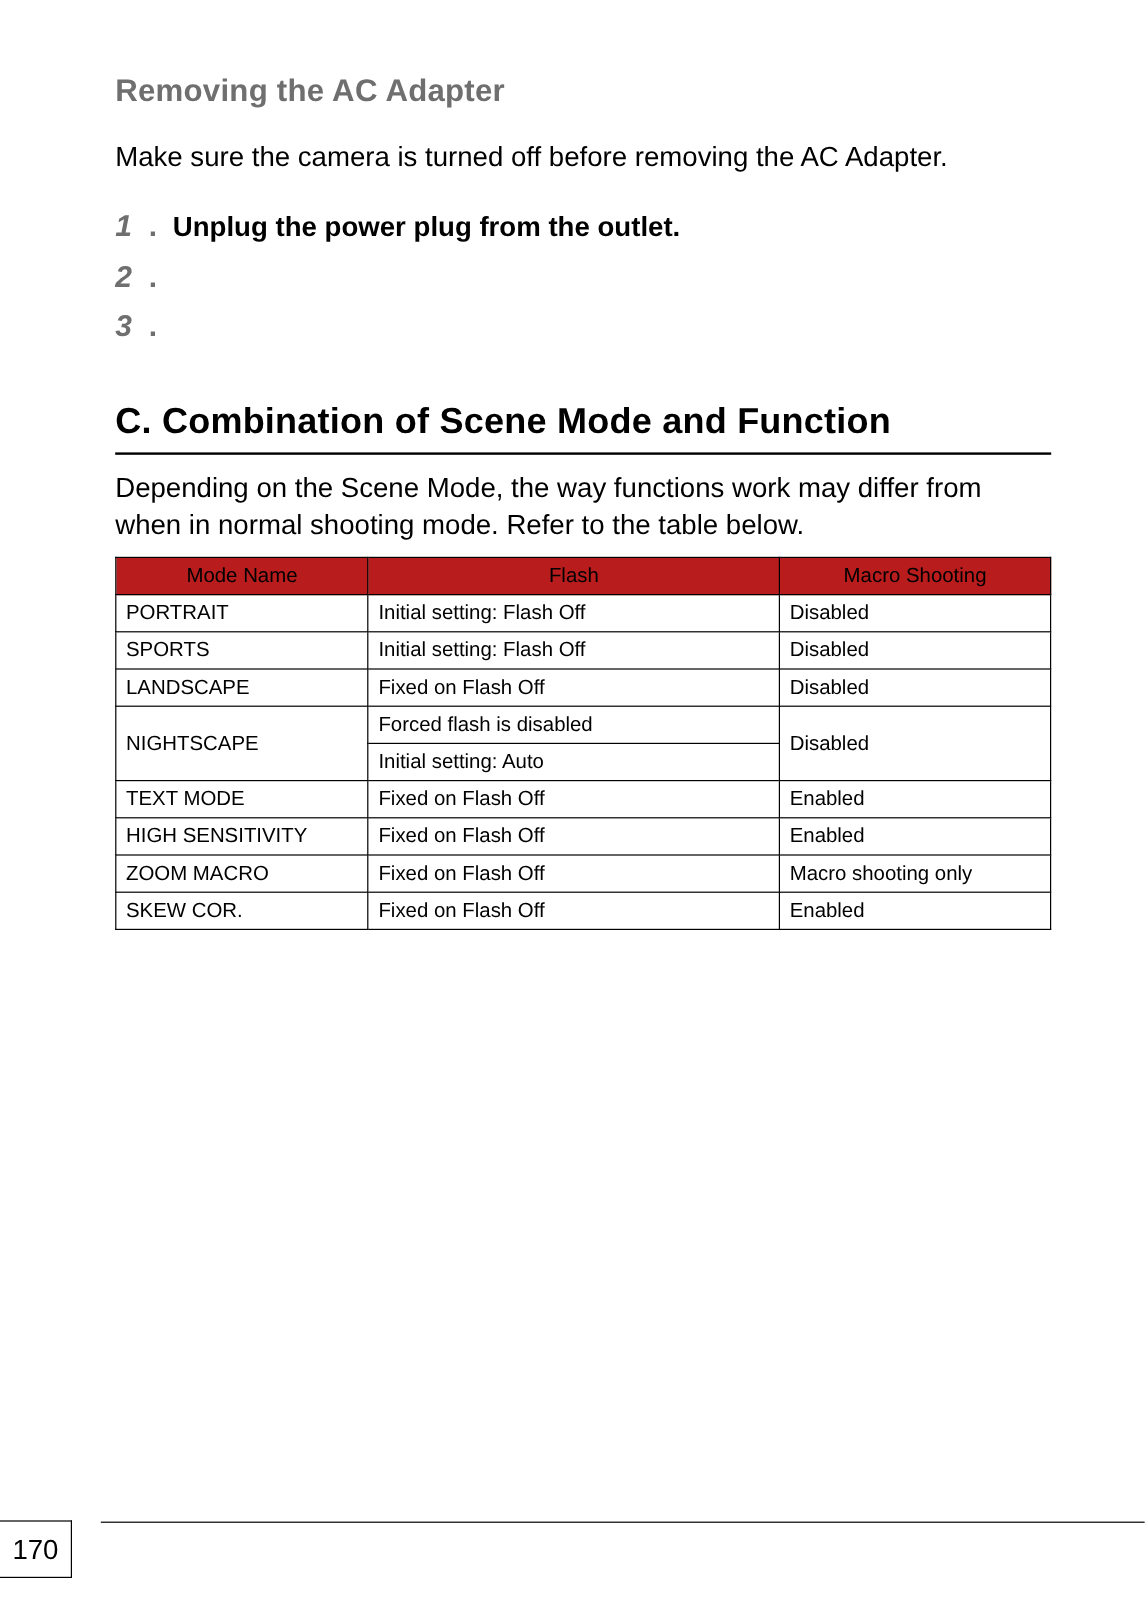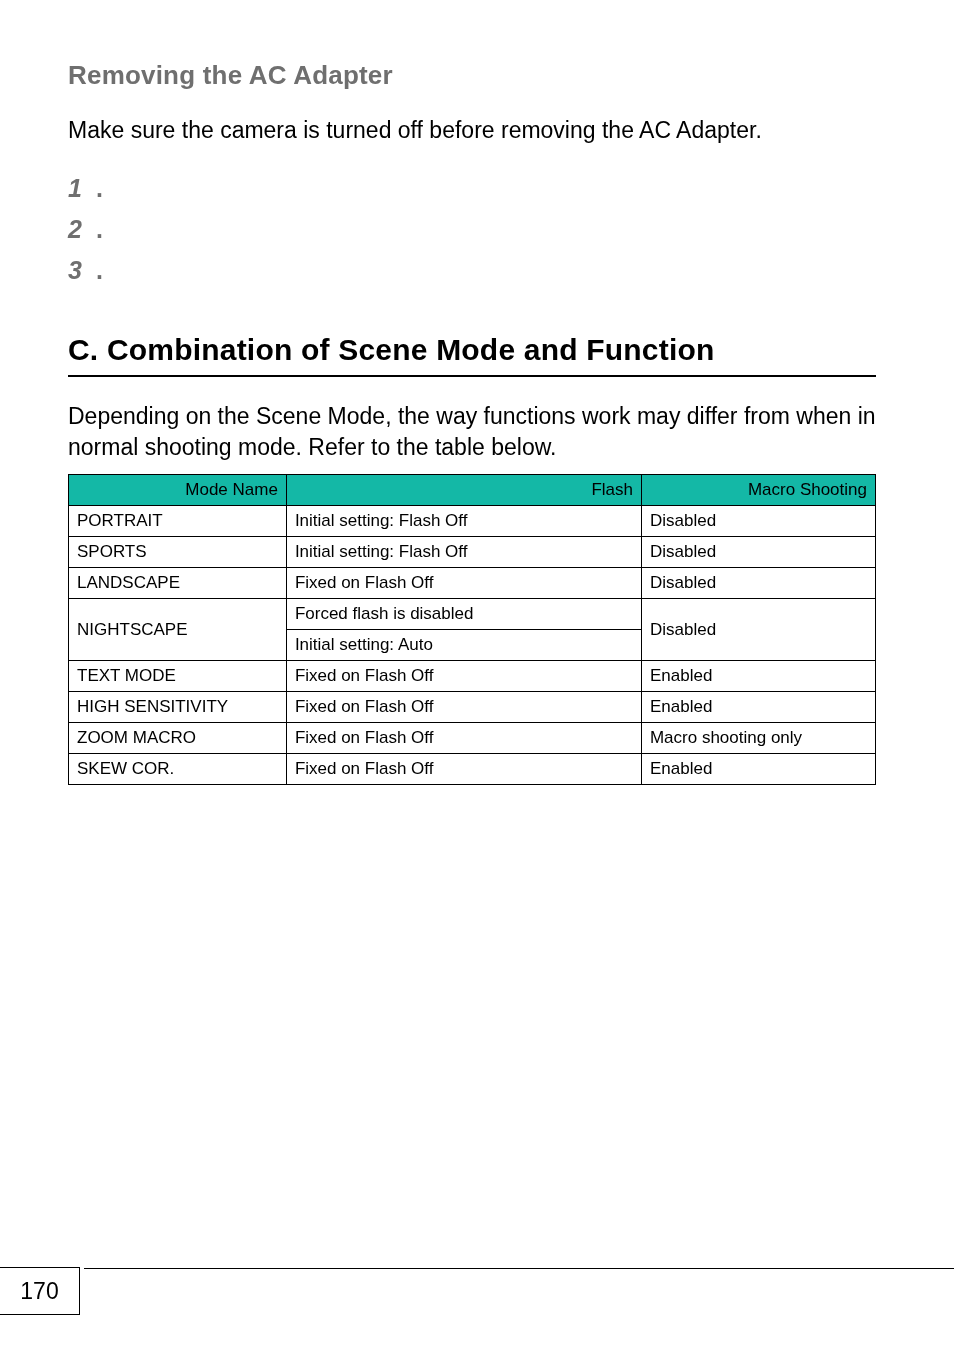--- a/index.html
+++ b/index.html
@@ -5,21 +5,21 @@
   * { box-sizing: border-box; margin: 0; padding: 0; }
   html, body { background: #fff; }
   body {
     width: 954px;
     height: 1351px;
     position: relative;
     font-family: Arial, Helvetica, sans-serif;
     color: #000;
   }
   .page {
-    padding: 60px 78px 0 68px;
+    padding: 60px 78px 0 96px;
   }
   .sub-heading {
     font-family: "Arial", Helvetica, sans-serif;
     font-weight: bold;
     font-size: 26px;
     color: #6f6f6f;
     margin-bottom: 24px;
     letter-spacing: 0.2px;
   }
   .body-text {
@@ -63,57 +63,57 @@
     line-height: 1.35;
   }
   .section-heading {
     font-family: "Arial Black", Arial, sans-serif;
     font-weight: 900;
     font-size: 30px;
     color: #000;
     border-bottom: 2px solid #000;
     padding-bottom: 8px;
     margin-top: 20px;
-    margin-bottom: 24px;
+    margin-bottom: 12px;
     letter-spacing: 0.2px;
   }
   .table-intro {
     font-size: 23px;
     color: #000;
     line-height: 1.35;
     margin-bottom: 11px;
   }
   table.scene {
     width: 100%;
     border-collapse: collapse;
     font-family: Arial, Helvetica, sans-serif;
     font-size: 17px;
   }
   table.scene th {
-    background: #14b8a6;
-    text-align: right;
+    background: #b91c1c;
+    text-align: center;
     font-weight: normal;
     border: 1px solid #000;
     padding: 5px 8px;
     height: 29px;
   }
   table.scene td {
     border: 1px solid #000;
     padding: 5px 8px;
     height: 29px;
     vertical-align: middle;
   }
   .col-mode { width: 27%; }
   .col-flash { width: 44%; }
   .col-macro { width: 29%; }
   .page-num-box {
     position: absolute;
     left: 0;
     bottom: 36px;
-    width: 80px;
+    width: 60px;
     height: 48px;
     border-top: 1px solid #000;
     border-right: 1px solid #000;
     border-bottom: 1px solid #000;
     display: flex;
     align-items: center;
     justify-content: center;
     font-size: 23px;
     color: #000;
   }
@@ -132,20 +132,21 @@
 <div class="page">
 
   <h2 class="sub-heading">Removing the AC Adapter</h2>
 
   <p class="body-text">Make sure the camera is turned off before removing the AC Adapter.</p>
 
   <ol class="steps">
     <li>
       <span class="step-num">1</span>
       <span class="step-dot">.</span>
+      <span class="step-text">Unplug the power plug from the outlet.</span>
     </li>
     <li>
       <span class="step-num">2</span>
       <span class="step-dot">.</span>
     </li>
     <li>
       <span class="step-num">3</span>
       <span class="step-dot">.</span>
     </li>
   </ol>

